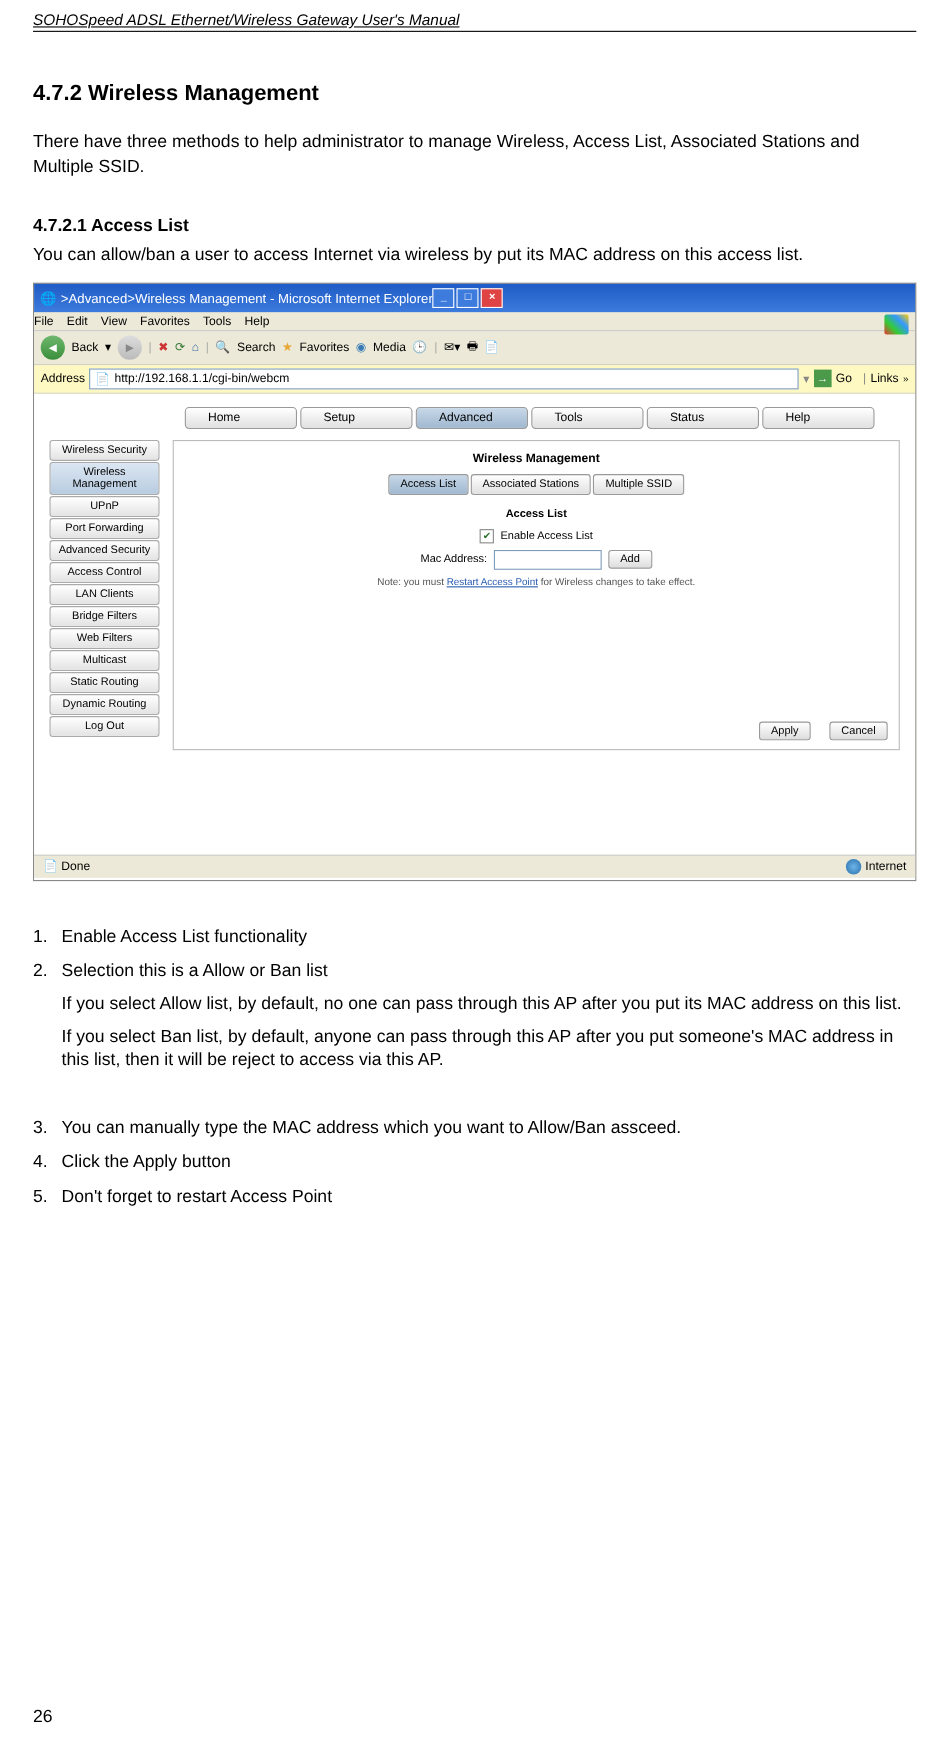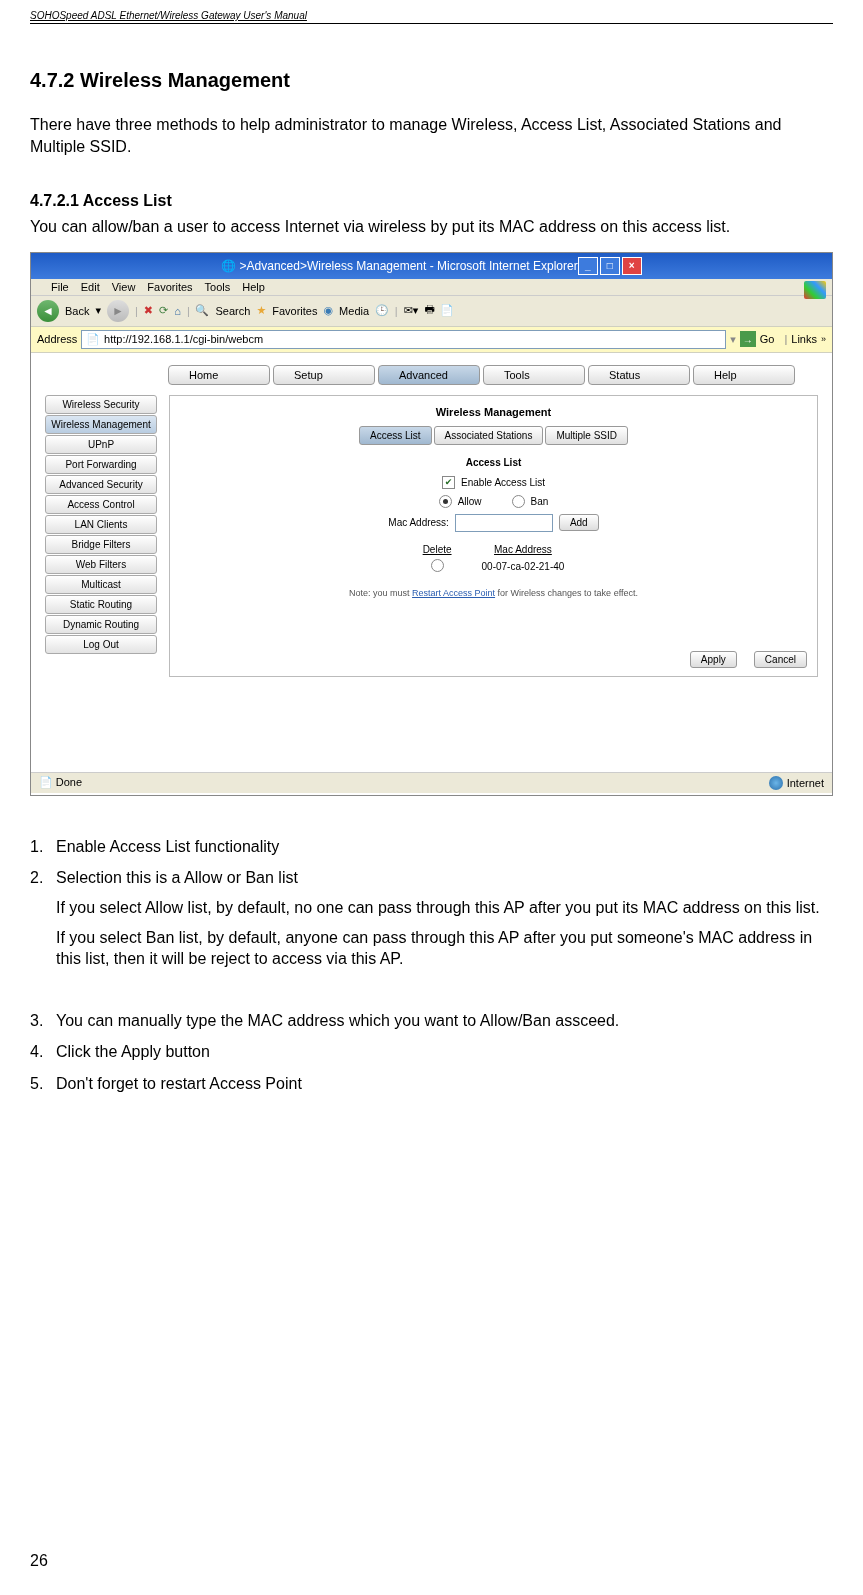--- a/index.html
+++ b/index.html
@@ -1,48 +1,48 @@
 <!DOCTYPE html>
 <html><head>
 <meta charset="utf-8">
 <style>
 body{margin:0;padding:0;font-family:Arial,Helvetica,sans-serif;background:#fff;color:#000}
 .page{width:863px;min-height:1595px;margin:0 auto;padding:0 30px;box-sizing:border-box;position:relative}
-.hdr-line{font-style:italic;font-size:10px;text-decoration:underline;padding-top:10px;border-bottom:1px solid #000;padding-bottom:2px}
+.hdr-line{font-style:italic;font-size:14px;text-decoration:underline;padding-top:10px;border-bottom:1px solid #000;padding-bottom:2px}
 .h2{font-weight:bold;font-size:20px;margin-top:45px;margin-bottom:22px}
 .h3{font-weight:bold;font-size:16px;margin-top:35px;margin-bottom:6px}
 .body-txt{font-size:16px;line-height:1.35;margin:4px 0 14px 0}
 .list-item{font-size:16px;line-height:1.35;margin:10px 0;display:flex}
 .list-num{width:26px;flex-shrink:0}
 .list-content{flex:1}
 .list-para{margin:8px 0}
 .pgnum{position:absolute;bottom:25px;left:30px;font-size:16px}
 
 
 .shot{border:1px solid #888;margin-top:6px;background:#ece9d8;font-family:Tahoma,sans-serif;font-size:11px;position:relative}
-.titlebar{background:linear-gradient(#1e5bc5,#3d7bdd);color:#fff;padding:4px 6px;display:flex;align-items:center;justify-content:center;font-size:12px}
+.titlebar{background:linear-gradient(#1e5bc5,#3d7bdd);color:#fff;padding:4px 6px;display:flex;align-items:center;justify-content:flex-start;font-size:12px}
 .tb-icons{display:flex;gap:2px}
 .tb-btn{width:18px;height:16px;border:1px solid #fff;display:flex;align-items:center;justify-content:center;font-size:10px;font-weight:bold}
 .tb-min{background:#3d7bdd}
 .tb-max{background:#3d7bdd}
 .tb-close{background:#e04343}
-.menubar{background:#ece9d8;padding:2px 20px;display:flex;gap:12px;font-size:11px;border-bottom:1px solid #ccc;position:relative}
+.menubar{background:#ece9d8;padding:2px 0;display:flex;gap:12px;font-size:11px;border-bottom:1px solid #ccc;position:relative}
 .winflag{position:absolute;right:6px;top:2px;width:22px;height:18px;background:linear-gradient(45deg,#e33,#3c3,#39f,#fc0);border-radius:2px}
 .toolbar{background:#ece9d8;padding:4px 6px;display:flex;align-items:center;gap:6px;border-bottom:1px solid #d0d0c0}
 .ie-back{background:linear-gradient(#6fb76f,#3a8f3a);width:22px;height:22px;border-radius:50%;color:#fff;display:flex;align-items:center;justify-content:center;font-size:12px}
 .ie-fwd{background:linear-gradient(#ddd,#bbb);width:22px;height:22px;border-radius:50%;color:#888;display:flex;align-items:center;justify-content:center;font-size:12px}
 .addrbar{background:#fef9c3;padding:3px 6px;display:flex;align-items:center;gap:4px;border-bottom:1px solid #d0d0c0}
 .addr-input{flex:1;background:#fff;border:1px solid #7f9db9;padding:2px 4px;font-size:11px;display:flex;align-items:center;gap:4px}
 .goarrow{background:#4a9a4a;color:#fff;width:16px;height:16px;display:flex;align-items:center;justify-content:center;font-size:10px}
 .content-area{background:#fff;padding:12px 0 0 0;min-height:430px;position:relative}
 .tabs-row{display:flex;gap:3px;justify-content:center;margin-left:100px}
 .tab{background:linear-gradient(#fff,#e0e0e0);border:1px solid #999;border-radius:4px;padding:3px 20px;font-size:11px;min-width:60px;text-align:left}
 .tab.active{background:linear-gradient(#c8d8e8,#a0b8d0)}
 .main-grid{display:flex;margin-top:10px;gap:12px;padding:0 14px}
-.sidebar{width:112px;display:flex;flex-direction:column;gap:1px}
+.sidebar{width:100px;display:flex;flex-direction:column;gap:1px}
 .side-btn{background:linear-gradient(#fff,#e3e3e3);border:1px solid #aaa;border-radius:3px;padding:3px 5px;font-size:10px;text-align:center}
 .side-btn.sel{background:linear-gradient(#dbe6f2,#b8cce0)}
 .panel{flex:1;border:1px solid #bbb;background:#fff;padding:10px;font-size:10px;position:relative}
 .panel-title{text-align:center;font-weight:bold;font-size:11px;margin-bottom:8px}
 .subtabs{display:flex;justify-content:center;gap:2px;margin-bottom:12px}
 .subtab{background:linear-gradient(#fff,#e0e0e0);border:1px solid #999;border-radius:3px;padding:3px 10px;font-size:10px}
 .subtab.active{background:linear-gradient(#c8d8e8,#a0b8d0)}
 .sec-title{text-align:center;font-weight:bold;margin-bottom:8px}
 .frm-row{display:flex;justify-content:center;align-items:center;gap:6px;margin:6px 0}
 .chk{width:11px;height:11px;border:1px solid #888;display:inline-flex;align-items:center;justify-content:center;font-size:9px;color:#2a6e2a}
@@ -160,46 +160,25 @@
             <div class="subtab">Associated Stations</div>
             <div class="subtab">Multiple SSID</div>
           </div>
           <div class="sec-title">Access List</div>
 
           <div class="frm-row">
             <span class="chk">✔</span>
             <span>Enable Access List</span>
           </div>
           <div class="frm-row">
-            <span class="rad">
-                <span class="rad-dot"></span>
-              </span>
-            <span>Allow</span>
-            <span style="width:18px"></span>
-            <span class="rad"></span>
-            <span>Ban</span>
-          </div>
-          <div class="frm-row">
             <span>Mac Address:</span>
             <span class="txt-in"></span>
             <span class="sm-btn">Add</span>
           </div>
 
-          <table class="mac-tbl">
-            <tbody>
-                <tr>
-              <th>Delete</th>
-              <th>Mac Address</th>
-            </tr>
-            <tr>
-              <td><span class="rad"></span></td>
-              <td>00-07-ca-02-21-40</td>
-            </tr>
-          </tbody>
-            </table>
 
           <div class="note">
             <span>Note: you must </span><span class="lnk">Restart Access Point</span><span> for Wireless changes to take effect.</span>
           </div>
 
           <div class="panel-foot">
             <span class="sm-btn">Apply</span>
             <span class="sm-btn">Cancel</span>
           </div>
         </div>

